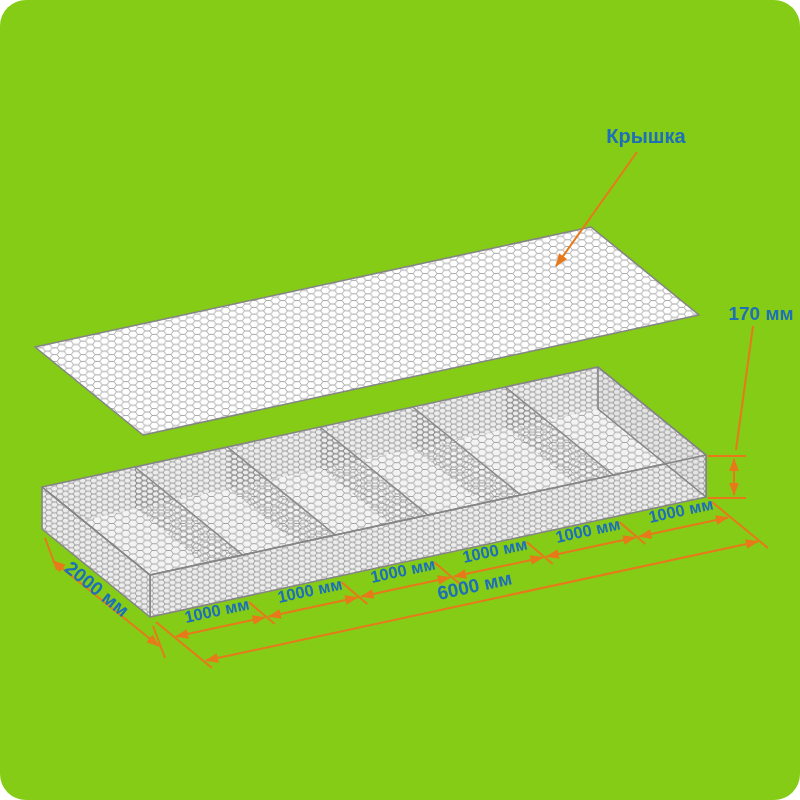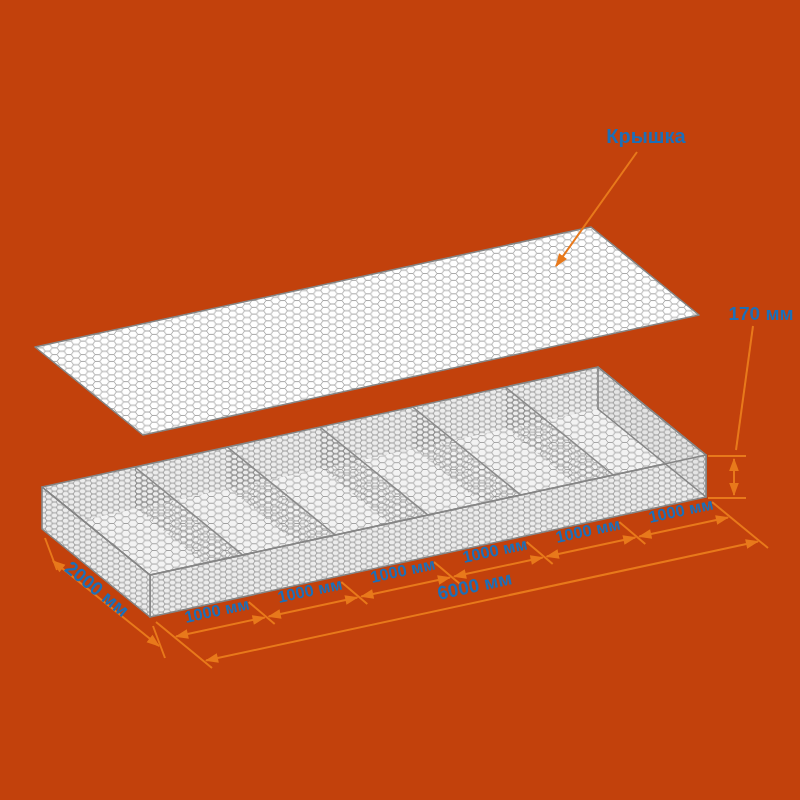--- a/index.html
+++ b/index.html
@@ -1,21 +1,21 @@
 <!DOCTYPE html>
 <html style="--dim: #e8791b; --txt: #1c6fb8; --mesh: #8f8f8f;"><head>
 <meta charset="utf-8">
 <style>
   :root{
     --dim:#e8791b;
     --txt:#1c6fb8;
     --mesh:#8f8f8f;
   }
   html,body{margin:0;padding:0;background:#ffffff;}
-  .stage{width:800px;height:800px;position:relative;background:#c2410c;overflow:hidden;}
+  .stage{width:800px;height:800px;position:relative;background:#84cc16;overflow:hidden;border-radius:26px;}
   svg{display:block;}
   .wireA{stroke:var(--mesh);stroke-width:0.9;fill:none;}
   .wireB{stroke:#7b7b7b;stroke-width:1;fill:none;}
   .faceLid{fill:#ffffff;}
   .faceFloor{fill:#f3f3f3;}
   .faceWall{fill:#ececec;}
   .faceWallDark{fill:#e4e4e4;}
   .edge{stroke:#858585;stroke-width:1.6;fill:none;stroke-linejoin:round;}
   .edge-thin{stroke:#8a8a8a;stroke-width:1.6;fill:none;}
   .dim{stroke:var(--dim);stroke-width:2;fill:none;}

